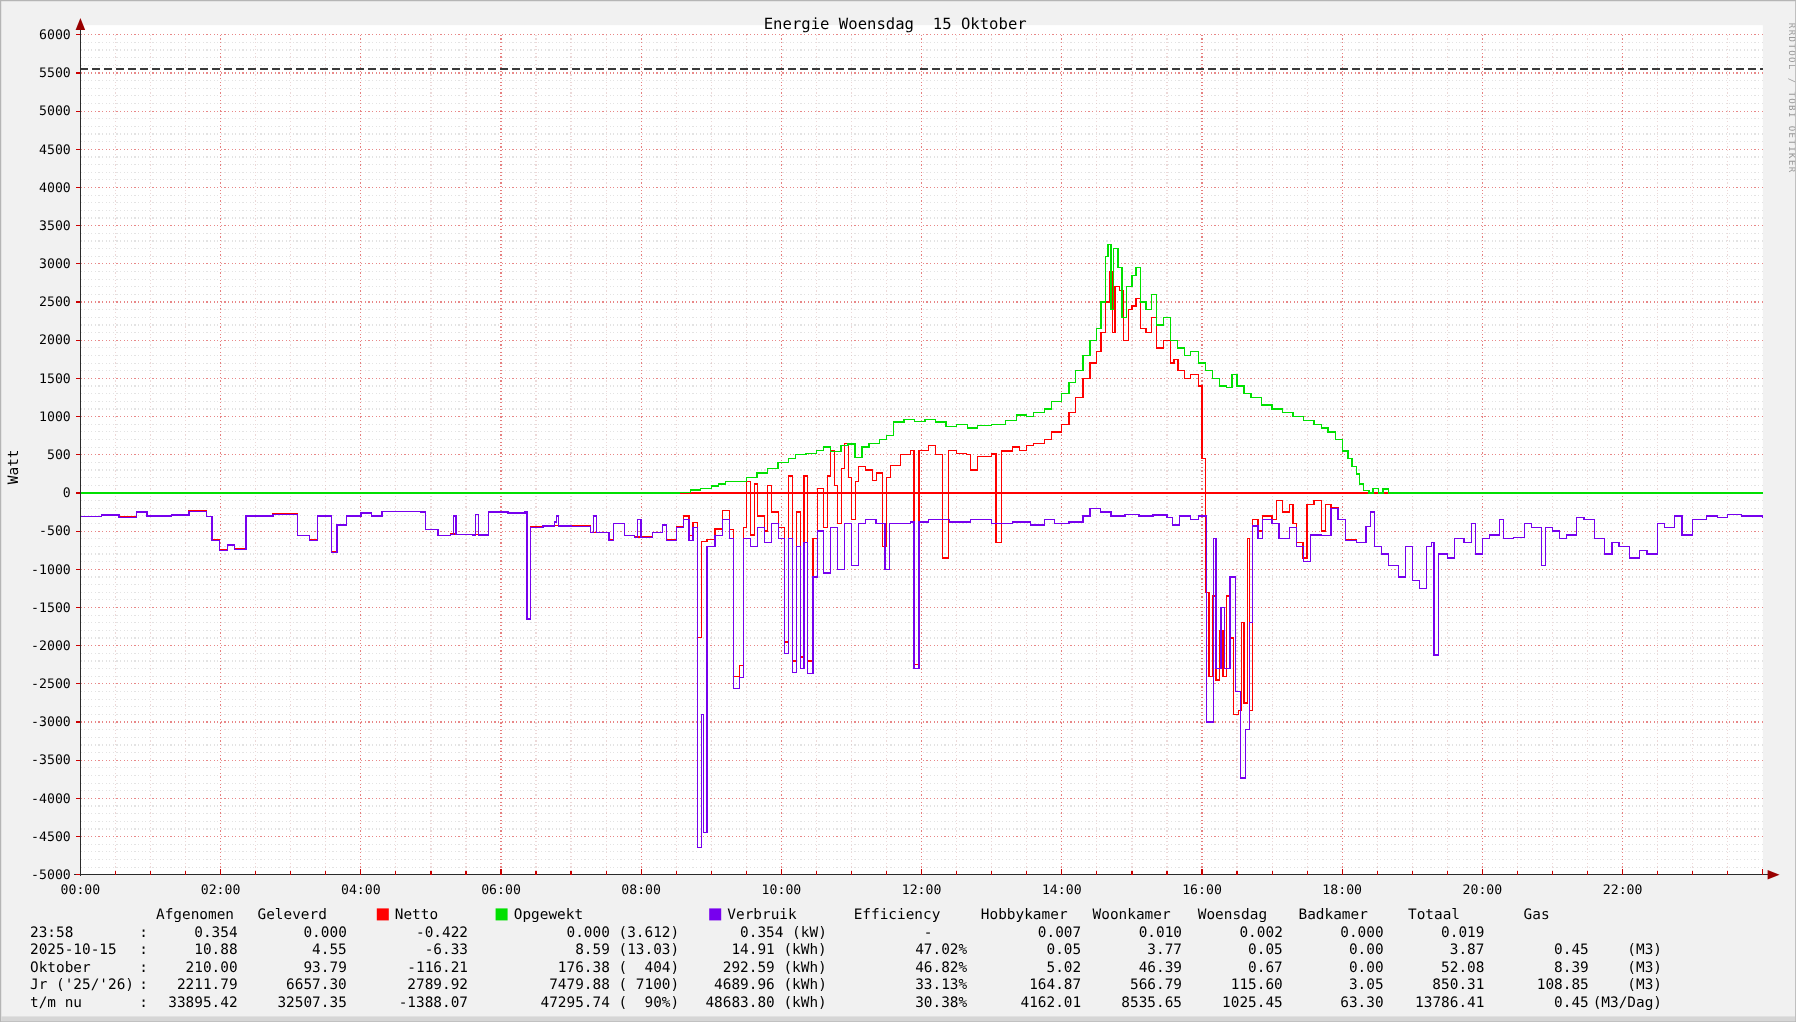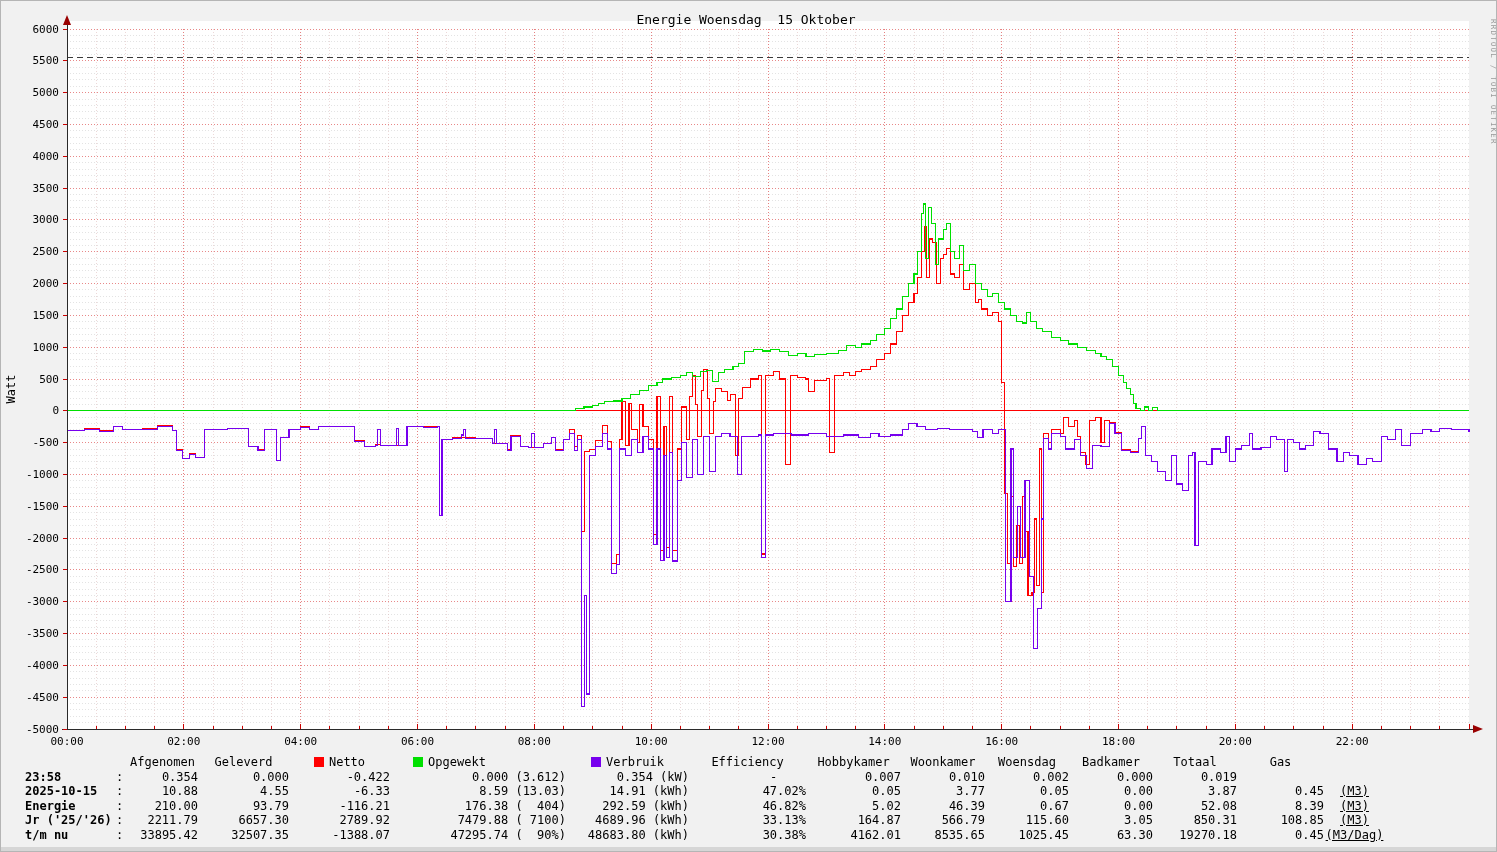--- a/index.html
+++ b/index.html
@@ -14,23 +14,23 @@
   #legend-table{
     position:absolute;top:754px;left:0;width:1497px;
     padding-left:24px;box-sizing:border-box;
     font-size:12px;line-height:14.5px;color:#000;
   }
   .trow{
     display:grid;
     grid-template-columns:88px 14px 71px 91px 101px 176px 123px 117px 95px 84px 84px 84px 84px 87px 61px;
   }
   .trow .c{white-space:pre;text-align:right;overflow:visible;}
-  .trow .l{white-space:pre;text-align:left;font-weight:bold;}
+  .trow .l{white-space:pre;text-align:left;}
   .trow .sep{text-align:left;padding-left:3px;}
-  .trow .gasu{text-align:center;text-decoration:underline;}
+  .trow .gasu{text-align:right;}
   .trow .pr57{padding-right:57px;}
   .swatch{display:inline-block;width:10px;height:10px;margin-right:5px;vertical-align:-1px;}
   .hcell{display:flex;justify-content:center;align-items:center;white-space:pre;}
   #bottom-strip{position:absolute;left:0;bottom:0;width:100%;height:4px;background:#d6d6d6;}
 </style>
 </head>
 <body>
 
 <div id="frame">
   <div id="chart-wrap">
@@ -360,21 +360,21 @@
         <div class="c">47.02%</div>
         <div class="c">0.05</div>
         <div class="c">3.77</div>
         <div class="c">0.05</div>
         <div class="c">0.00</div>
         <div class="c">3.87</div>
         <div class="c">0.45</div>
         <div class="gasu"> (M3)</div>
       </div>
       <div class="trow">
-        <div class="l">Energie</div>
+        <div class="l">Oktober</div>
         <div class="sep">:</div>
         <div class="c">210.00</div>
         <div class="c">93.79</div>
         <div class="c">-116.21</div>
         <div class="c">176.38 (  404)</div>
         <div class="c">292.59 (kWh)</div>
         <div class="c">46.82%</div>
         <div class="c">5.02</div>
         <div class="c">46.39</div>
         <div class="c">0.67</div>
@@ -406,19 +406,19 @@
         <div class="c">33895.42</div>
         <div class="c">32507.35</div>
         <div class="c">-1388.07</div>
         <div class="c">47295.74 (  90%)</div>
         <div class="c">48683.80 (kWh)</div>
         <div class="c">30.38%</div>
         <div class="c">4162.01</div>
         <div class="c">8535.65</div>
         <div class="c">1025.45</div>
         <div class="c">63.30</div>
-        <div class="c">19270.18</div>
+        <div class="c">13786.41</div>
         <div class="c">0.45</div>
         <div class="gasu"> (M3/Dag)</div>
       </div>
     </div>
   <div id="bottom-strip"></div>
 </div>
 
 </body></html>

